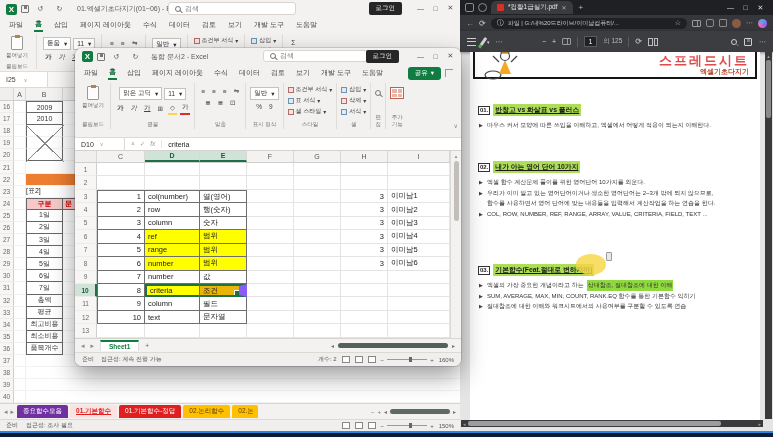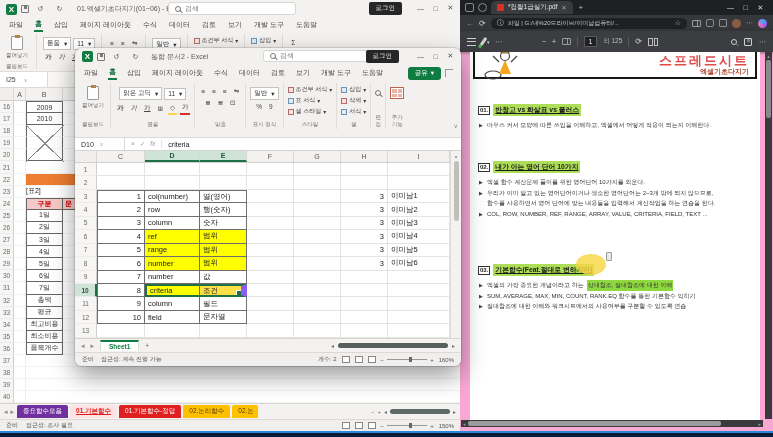--- a/index.html
+++ b/index.html
@@ -128,32 +128,32 @@
   .ce{width:47px;flex:none;padding-left:3px}
   .cf{width:47px;flex:none}.cg{width:47px;flex:none}
   .chh{width:47px;flex:none;justify-content:flex-end;padding-right:3px}
   .ci{flex:1;padding-left:3px}
   .grow.tb .cc,.grow.tb .cd,.grow.tb .ce{border-right:1px solid #6e6e6e;border-bottom:1px solid #6e6e6e}
   .grow.tb .cc{border-left:1px solid #6e6e6e}
   .grow.tbt .cc,.grow.tbt .cd,.grow.tbt .ce{border-top:1px solid #6e6e6e}
   .grow.hl .cd,.grow.hl .ce{background:#ffff00}
   .grow.sel .rh{background:#cfe3d6;color:#1f5b39;font-weight:bold;border-right:2px solid #1f7145}
   .grow.sel .cd{border-top:2px solid #1f7145;border-bottom:2px solid #1f7145;border-left:2px solid #1f7145}
-  .grow.sel .ce{background:#fde047;border-top:2px solid #1f7145;border-bottom:2px solid #1f7145;border-right:6px solid #8b5cf6;position:relative}
+  .grow.sel .ce{background:#eab308;border-top:2px solid #1f7145;border-bottom:2px solid #1f7145;border-right:8px solid #8b5cf6;position:relative}
   .grow.sel .ce::after{content:"";position:absolute;right:-1px;bottom:-1px;width:4px;height:4px;background:#1f7145;border:1px solid #fff}
   .fw-vscroll{position:absolute;right:0;top:103px;width:11px;height:187px;background:#f3f2f1;border-left:1px solid #ddd9d5;display:flex;flex-direction:column;align-items:center;padding-top:2px;gap:2px}
   .fw-vthumb{width:5px;height:60px;background:#c2beba;border-radius:3px}
   .fw-tabs{position:absolute;left:0;top:290px;right:0;height:14px;background:#f4f2f0;border-top:1px solid #d8d4d0;display:flex;align-items:center;gap:6px;padding:0 6px;font-size:6.5px;color:#555}
   .sheettab{background:#fff;border-top:2px solid #107c41;color:#107c41;font-weight:bold;padding:1px 8px;border-left:1px solid #ddd;border-right:1px solid #ddd}
   .fw-hs{margin-left:auto;display:flex;align-items:center;gap:4px;color:#777;font-size:6px}
   .fw-hthumb{width:110px;height:5px;background:#55605c;border-radius:3px}
   .fw-status{position:absolute;left:0;top:304px;right:0;height:14px;background:#f1efed;border-top:1px solid #ddd9d5;display:flex;align-items:center;gap:7px;padding:0 7px;font-size:6px;color:#555}
 
   
-  .ew{position:absolute;left:460px;top:0;width:313px;height:431px;background:#f9a8d4;overflow:hidden}
+  .ew{position:absolute;left:460px;top:0;width:313px;height:431px;background:#e5e5e5;overflow:hidden}
   .ew-tabs{position:absolute;left:0;top:0;right:0;height:15px;background:#1f2023;display:flex;align-items:center;gap:4px;padding:0 5px;color:#cfcfcf}
   .tabico{width:9px;height:9px;border:1px solid #8b8b8b;border-radius:2px}
   .etab{display:flex;align-items:center;gap:4px;background:#3a3b3f;border-radius:5px 5px 0 0;height:13px;padding:0 6px;font-size:6.5px;color:#e8e8e8;max-width:130px}
   .pdfico{width:7px;height:7px;background:#d93025;border-radius:1px;flex:none}
   .etab .i-close{font-size:6px;color:#aaa}
   .ew-tabs .i-plus{font-size:8px;color:#bbb;margin-left:2px}
   .ew-tabs .winbtns .wbtn{color:#ddd}
   .ew-addr{position:absolute;left:0;top:15px;right:0;height:16px;background:#36373b;display:flex;align-items:center;gap:5px;padding:0 6px;color:#cfcfcf;font-size:7px}
   .urlpill{flex:1;display:flex;align-items:center;gap:4px;background:#1f2023;border-radius:7px;height:11px;padding:0 6px;font-size:6px;color:#c9c9c9;overflow:hidden;white-space:nowrap}
   .urlpill .i-star{margin-left:auto}
@@ -801,21 +801,21 @@
           <div class="cell cd">column</div>
           <div class="cell ce">필드</div>
           <div class="cell cf"></div>
           <div class="cell cg"></div>
           <div class="cell chh"></div>
           <div class="cell ci"></div>
         </div>
           <div class="grow tb">
           <div class="rh">12</div>
           <div class="cell cc">10</div>
-          <div class="cell cd">field</div>
+          <div class="cell cd">text</div>
           <div class="cell ce">문자열</div>
           <div class="cell cf"></div>
           <div class="cell cg"></div>
           <div class="cell chh"></div>
           <div class="cell ci"></div>
         </div>
           <div class="grow">
           <div class="rh">13</div>
           <div class="cell cc"></div>
           <div class="cell cd"></div>

